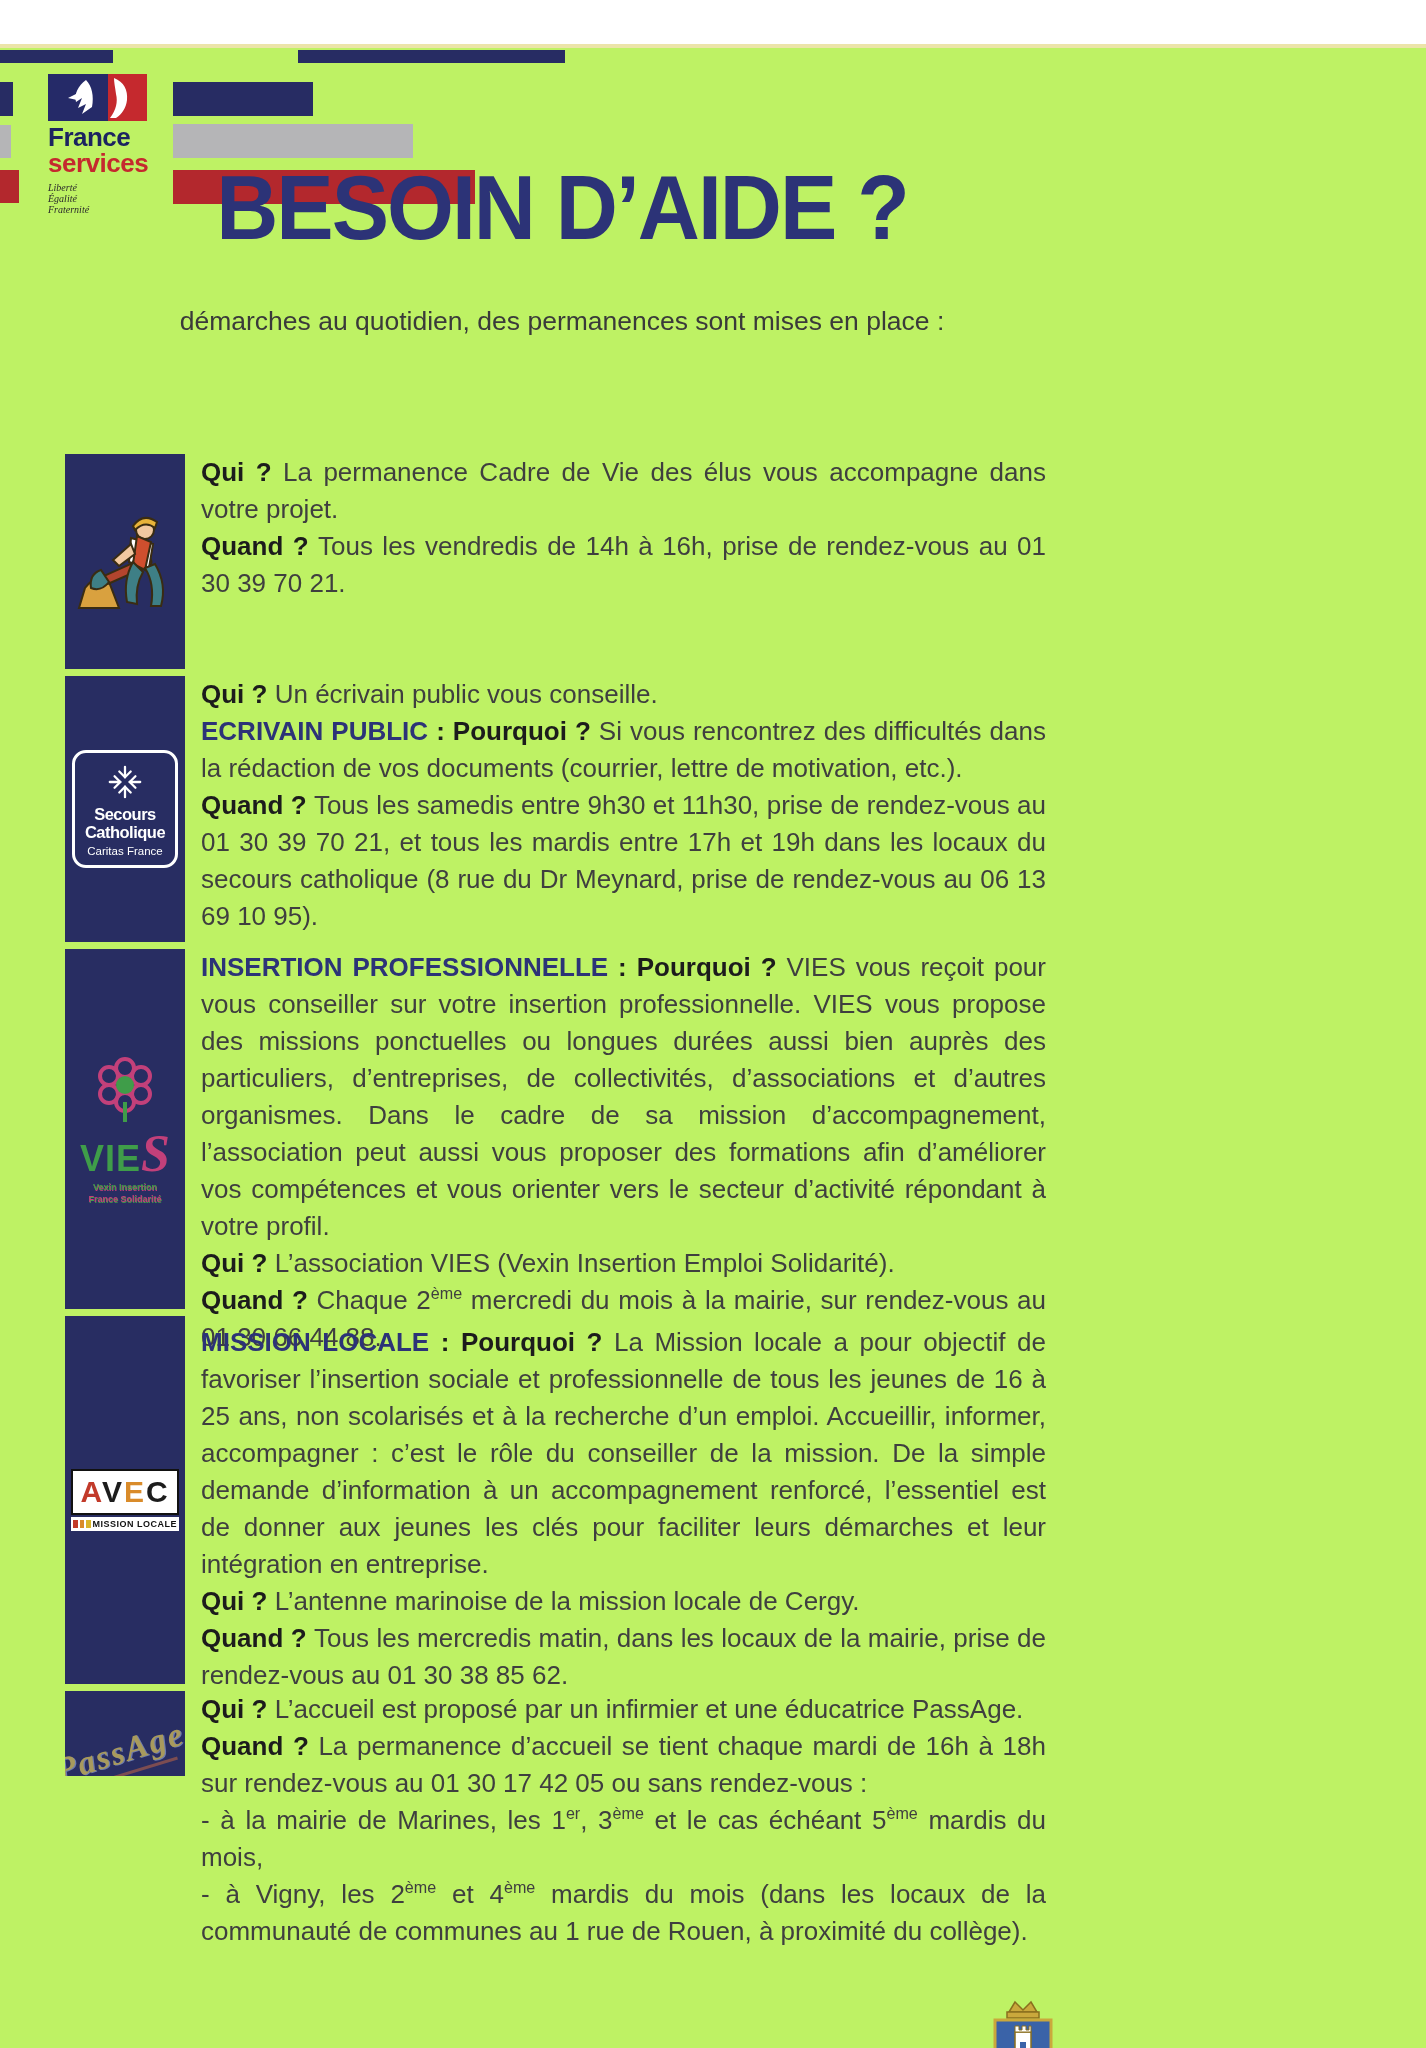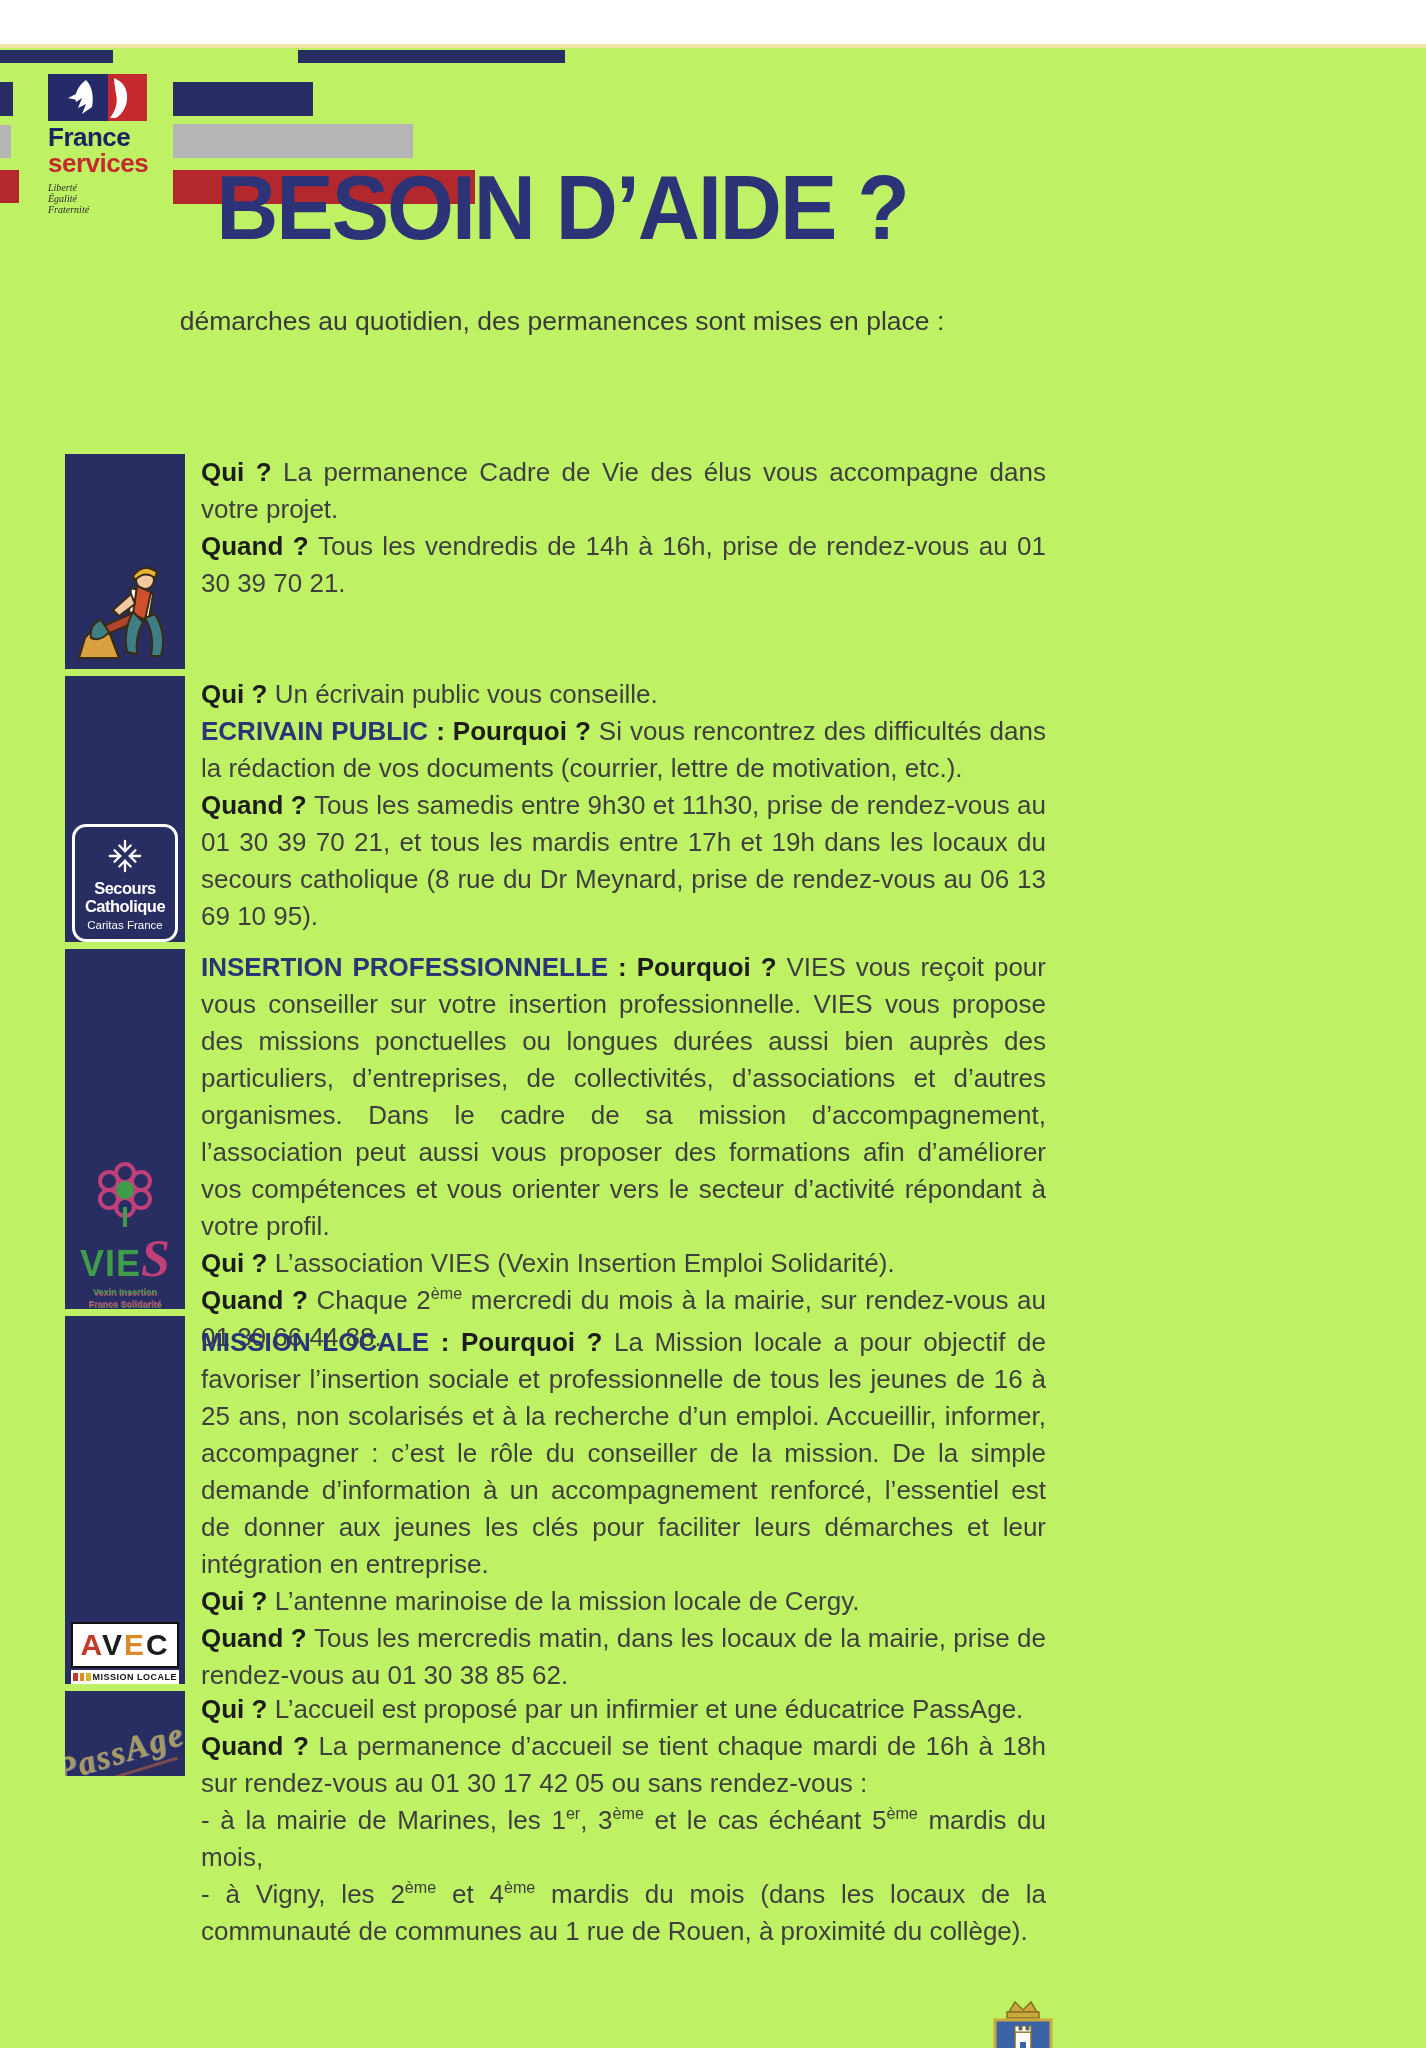--- a/index.html
+++ b/index.html
@@ -48,21 +48,21 @@
   }
   .subtitle {
     margin:10px 0 0 0; font-size:26.5px; line-height:36px; color:#3a3a3a;
   }
 
   
   main { position:absolute; left:65px; top:410px; width:990px; }
   .svc { display:flex; }
   .icon-cell {
     width:120px; min-width:120px; background:#282d62; margin-bottom:7px;
-    display:flex; align-items:flex-end; justify-content:center; overflow:hidden;
+    display:flex; align-items:center; justify-content:center; overflow:hidden;
   }
   .icon-top { align-items:flex-start; }
   .body-cell { width:845px; padding-left:16px; box-sizing:content-box; }
   .para { margin:0; font-size:26px; line-height:37px; text-align:justify; color:#3f3f3f; }
   .r-navy { color:#2c3377; font-weight:800; }
   .r-bold { color:#1c1c1c; font-weight:700; }
   .r-normal { color:#3f3f3f; }
   .r-sup { color:#3f3f3f; vertical-align:super; font-size:0.62em; line-height:0; }
 
   

